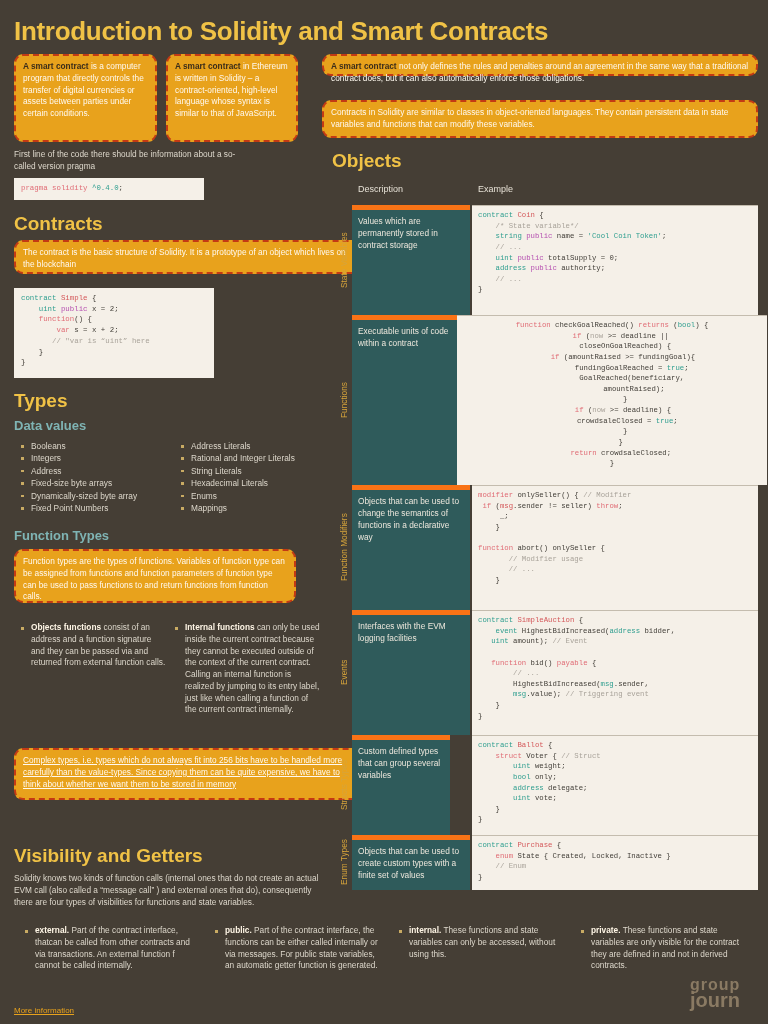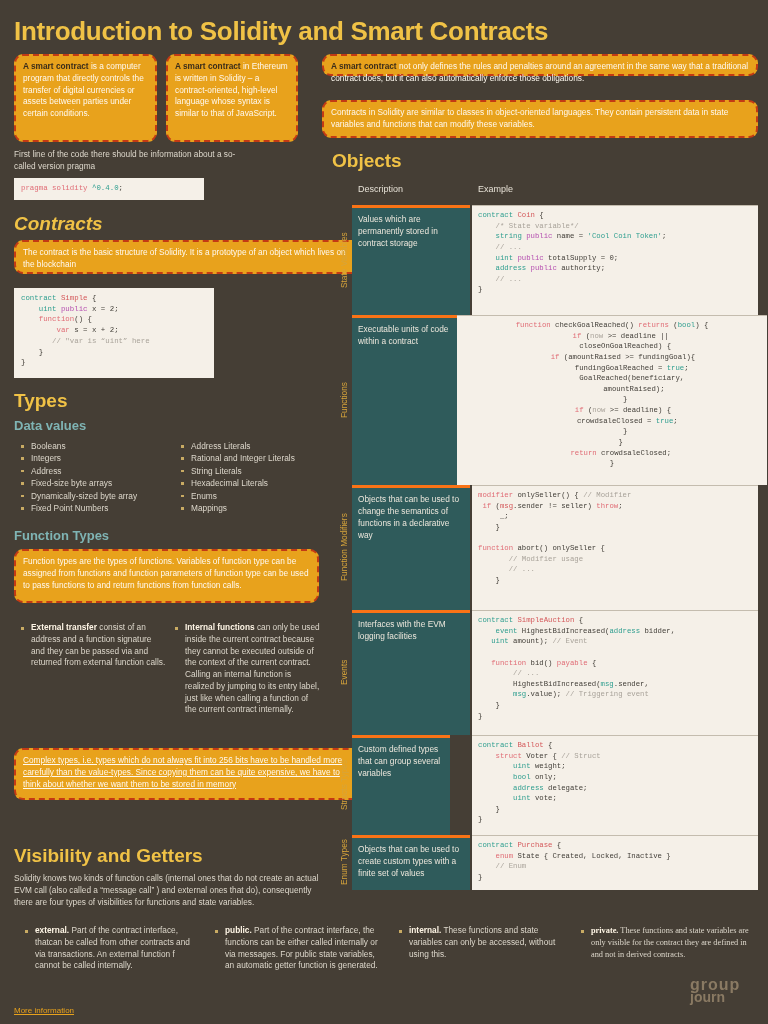--- a/index.html
+++ b/index.html
@@ -90,39 +90,39 @@
   .rowlabel{
     position:absolute;width:16px;
     color:#d7a43a;font-size:8.3px;
     writing-mode:vertical-rl;transform:rotate(180deg);
     text-align:center;
     display:flex;align-items:center;justify-content:center;
   }
   .desc{
     position:absolute;background:#2f5b5b;color:#ece7dc;
     font-size:8.3px;line-height:1.45;padding:5px 6px;box-sizing:border-box;
-    border-top:3px solid #f97316;
+    border-top:5px solid #f97316;
   }
   .ex{
     position:absolute;background:#f5f0e8;
     font-family:"Liberation Mono", monospace;
     font-size:7.3px;line-height:1.46;
     padding:4px 6px;box-sizing:border-box;white-space:pre;color:#44403a;
     border-top:1px solid #c4bcae;
   }
 
   
   .morelink{
     position:absolute;left:14px;top:1006px;font-size:8px;
     color:#e8a21c;text-decoration:underline;cursor:pointer;
   }
   .logo{position:absolute;left:690px;top:978px;color:#8a7a63;
         font-family:"Liberation Sans",sans-serif;line-height:0.85;}
   .logo .l1{font-size:16px;font-weight:bold;letter-spacing:1px;}
-  .logo .l2{font-size:14px;font-weight:bold;letter-spacing:0px;}
+  .logo .l2{font-size:20px;font-weight:bold;letter-spacing:0px;}
 </style>
 </head>
 <body>
 
 <div class="page">
 
   <div class="main-title">Introduction to Solidity and Smart Contracts</div>
 
   <div class="callout cal1">
     <b>A smart contract</b><span> is a computer program that directly controls the transfer of digital currencies or assets between parties under certain conditions.</span>
@@ -134,21 +134,21 @@
     <b>A smart contract</b><span> not only defines the rules and penalties around an agreement in the same way that a traditional contract does, but it can also automatically enforce those obligations.</span>
   </div>
   <div class="callout cal4">
     <span>Contracts in Solidity are similar to classes in object-oriented languages. They contain persistent data in state variables and functions that can modify these variables.</span>
   </div>
 
   <div class="para" style="left:14px;top:148px;width:230px;">First line of the code there should be information about a so-called version pragma</div>
 
   <div class="code" style="left:14px;top:178px;width:190px;height:22px;padding-top:5px;"><span class="k">pragma solidity </span><span class="s">^0.4.0</span><span class="n">;</span></div>
 
-  <div class="sec-title" style="left:14px;top:213px;font-style:italic;">Contracts</div>
+  <div class="sec-title" style="left:14px;top:213px;">Contracts</div>
   <div class="callout" style="left:14px;top:240px;width:352px;height:34px;">
     <span>The contract is the basic structure of Solidity. It is a prototype of an object which lives on the blockchain</span>
   </div>
 
   <div class="code" style="left:14px;top:288px;width:200px;height:90px;"><span class="t">contract</span> <span class="r">Simple</span> <span class="n">{</span>
     <span class="t">uint</span> <span class="p">public</span> <span class="n">x = 2;</span>
     <span class="k">function</span><span class="n">() {</span>
         <span class="k">var</span> <span class="n">s = x + 2;</span>
        <span class="c">// "var is “uint” here</span>
     <span class="n">}</span>
@@ -170,26 +170,26 @@
     <div class="bi">Address Literals</div>
     <div class="bi">Rational and Integer Literals</div>
     <div class="bi">String Literals</div>
     <div class="bi">Hexadecimal Literals</div>
     <div class="bi">Enums</div>
     <div class="bi">Mappings</div>
   </div>
 
   <div class="sub-title" style="left:14px;top:528px;">Function Types</div>
 
-  <div class="callout" style="left:14px;top:549px;width:305px;height:54px;">
+  <div class="callout" style="left:14px;top:549px;width:282px;height:54px;">
     <span>Function types are the types of functions. Variables of function type can be assigned from functions and function parameters of function type can be used to pass functions to and return functions from function calls.</span>
   </div>
 
   <div class="bl2" style="left:18px;top:622px;width:148px;">
-    <div class="bi"><b>External transfer</b><span> consist of an address and a function signature and they can be passed via and returned from external function calls.</span></div>
+    <div class="bi"><b>Objects functions</b><span> consist of an address and a function signature and they can be passed via and returned from external function calls.</span></div>
   </div>
 
   <div class="bl2" style="left:172px;top:622px;width:148px;">
     <div class="bi"><b>Internal functions</b><span> can only be used inside the current contract because they cannot be executed outside of the context of the current contract. Calling an internal function is realized by jumping to its entry label, just like when calling a function of the current contract internally.</span></div>
   </div>
 
   <div class="sub-title" style="left:22px;top:749px;">Reference Types</div>
 
   <div class="callout" style="left:14px;top:748px;width:354px;height:52px;text-decoration:underline;">
     <span>Complex types, i.e. types which do not always fit into 256 bits have to be handled more carefully than the value-types. Since copying them can be quite expensive, we have to think about whether we want them to be stored in memory</span>
@@ -200,21 +200,21 @@
 
   <div class="bl2" style="left:22px;top:925px;width:170px;">
     <div class="bi"><b>external.</b><span> Part of the contract interface, thatcan be called from other contracts and via transactions. An external function f cannot be called internally.</span></div>
   </div>
   <div class="bl2" style="left:212px;top:925px;width:170px;">
     <div class="bi"><b>public.</b><span> Part of the contract interface, the functions can be either called internally or via messages. For public state variables, an automatic getter function is generated.</span></div>
   </div>
   <div class="bl2" style="left:396px;top:925px;width:170px;">
     <div class="bi"><b>internal.</b><span> These functions and state variables can only be accessed, without using this.</span></div>
   </div>
-  <div class="bl2" style="left:578px;top:925px;width:175px;font-family:Liberation Serif, serif;">
+  <div class="bl2" style="left:578px;top:925px;width:175px;">
     <div class="bi"><b>private.</b><span> These functions and state variables are only visible for the contract they are defined in and not in derived contracts.</span></div>
   </div>
 
   <div class="obj-title">Objects</div>
   <div class="tbl-head" style="left:358px;top:184px;">Description</div>
   <div class="tbl-head" style="left:478px;top:184px;">Example</div>
 
   <div class="rowlabel" style="left:336px;top:205px;height:110px;">State Variables</div>
   <div class="desc" style="left:352px;top:205px;width:118px;height:110px;">Values which are permanently stored in contract storage</div>
   <div class="ex" style="left:472px;top:205px;width:286px;height:110px;"><span class="t">contract</span> <span class="r">Coin</span> <span class="n">{</span>

